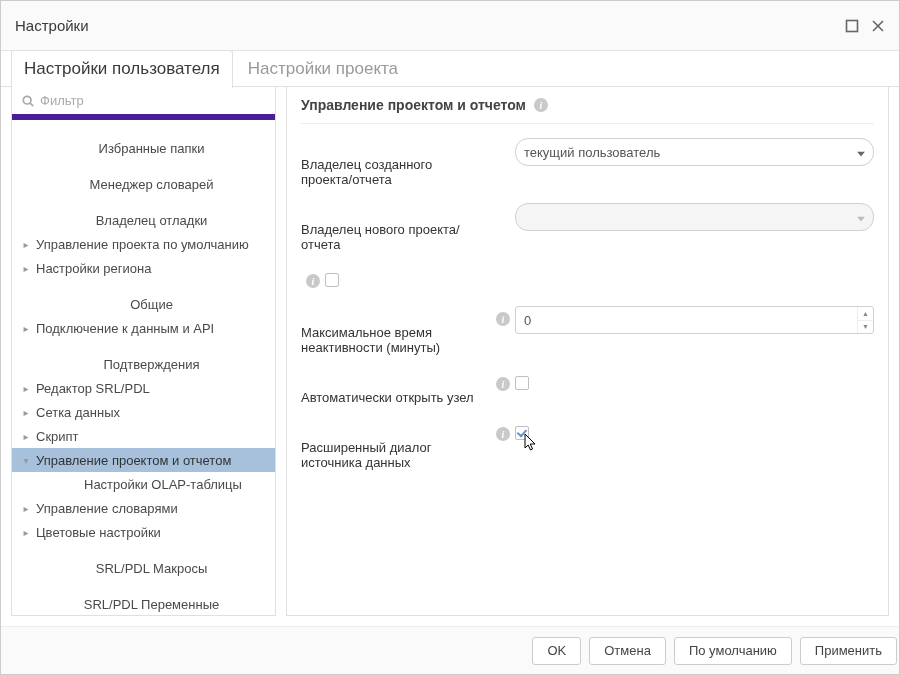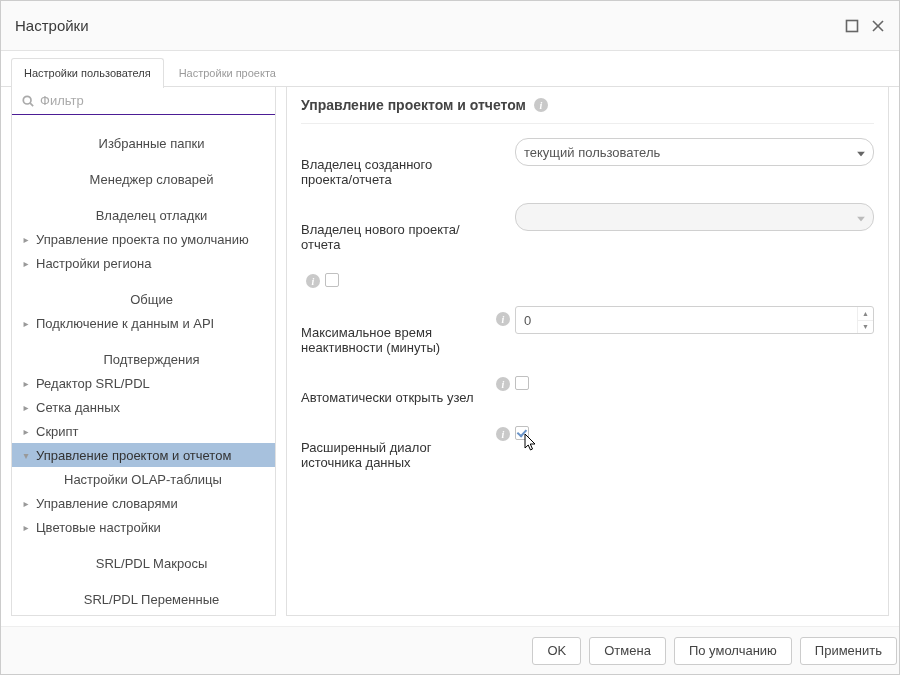--- a/index.html
+++ b/index.html
@@ -35,21 +35,21 @@
 
   .tabsbar {
     height: 36px;
     display: flex;
     align-items: flex-end;
     padding: 4px 10px 0 10px;
     gap: 2px;
   }
   .tab {
     padding: 8px 12px 9px;
-    font-size: 11px;
+    font-size: 17px;
     color: #9a9a9a;
     border: 1px solid transparent;
     border-bottom: none;
     background: transparent;
     cursor: pointer;
     border-radius: 3px 3px 0 0;
     position: relative;
     top: 1px;
   }
   .tab.active {
@@ -75,21 +75,21 @@
     border-top: none;
     display: flex;
     flex-direction: column;
     background: #fff;
   }
   .filter {
     display: flex;
     align-items: center;
     gap: 6px;
     padding: 6px 10px;
-    border-bottom: 1px solid #4c1d95;
+    border-bottom: 6px solid #4c1d95;
     color: #aaa;
   }
   .filter svg { width: 12px; height: 12px; stroke:#aaa; fill:none; stroke-width:2;}
   .filter span { font-size: 13px; }
 
   .tree { flex: 1; overflow: auto; padding: 4px 0; }
   .tree-item {
     display: flex;
     align-items: center;
     padding: 4.5px 6px 4.5px 8px;
@@ -103,21 +103,21 @@
     width: 12px;
     height: 12px;
     display: inline-flex;
     align-items: center;
     justify-content: center;
     margin-right: 4px;
     color: #999;
     font-size: 10px;
   }
   .tree-item.indent-1 { padding-left: 22px; flex-direction: column; }
-  .tree-item.indent-2 { padding-left: 36px; }
+  .tree-item.indent-2 { padding-left: 36px; gap: 20px; }
 
   .main-panel {
     flex: 1;
     border: 1px solid #e0e0e0;
     border-top: none;
     padding: 10px 14px;
     background: #fff;
   }
   .section-title {
     display: flex;

